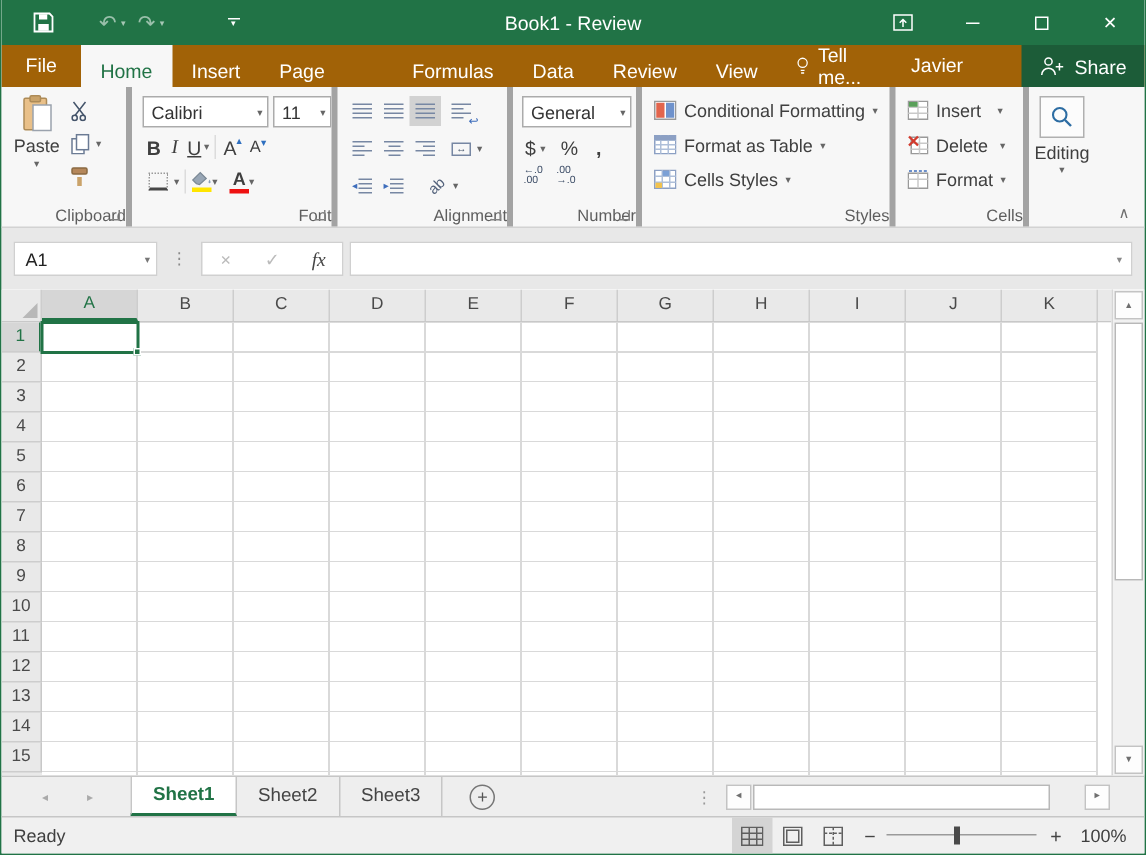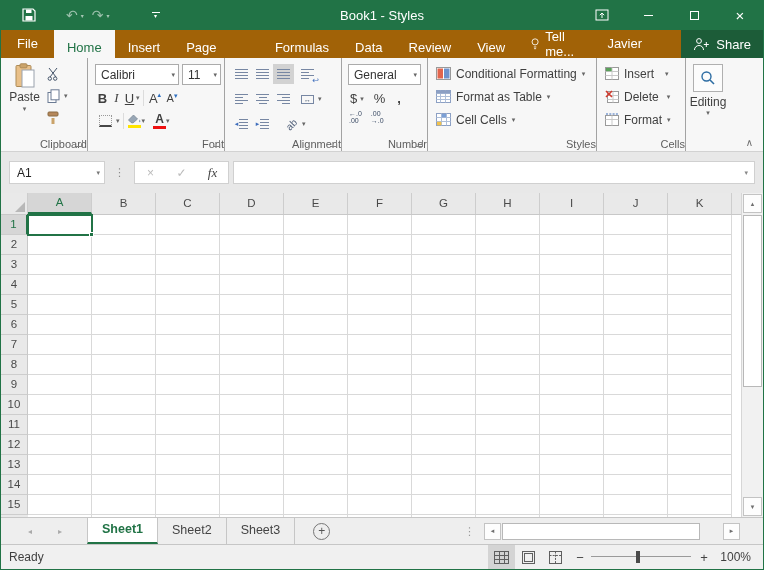--- a/index.html
+++ b/index.html
@@ -23,21 +23,21 @@
   
   .tabs{height:28px;background:#a16207;display:flex;align-items:stretch;color:#fff;font-size:13px;}
   .rtab{padding:4px 13px;line-height:28px;}
   .rtab.file{padding:0 16px;}
   .rtab.active{background:#f7f7f7;color:#217346;}
   .tellme{display:flex;align-items:center;gap:5px;padding:0 8px;margin-left:4px;justify-content:center;}
   .uname{line-height:28px;padding:0 10px;}
   .share{display:flex;align-items:center;gap:6px;background:#1c5c38;padding:0 12px;}
   
   .ribbon{height:94px;background:#f7f7f7;border-bottom:1px solid #d2d2d2;display:flex;position:relative;font-size:12px;color:#3f3f3f;}
-  .grp{position:relative;border-right:1px solid #a3a3a3;flex:0 0 auto;}
+  .grp{position:relative;border-right:4px solid #a3a3a3;flex:0 0 auto;}
   .grp-label{position:absolute;bottom:1px;left:0;right:0;text-align:right;font-size:11px;color:#5e5e5e;}
   .launcher{position:absolute;right:4px;bottom:4px;width:7px;height:7px;border-right:1px solid #848484;border-bottom:1px solid #848484;}
   .dd{font-size:7px;color:#666;}
   .vsep{width:1px;height:16px;background:#dcdcdc;margin:0 3px;}
   
   .clip-inner{display:flex;padding:5px 0 0 5px;}
   .paste{width:37px;display:flex;flex-direction:column;align-items:center;gap:1px;}
   .clip-mini{display:flex;flex-direction:column;margin-left:4px;}
   .mini-r{height:22px;display:flex;align-items:center;gap:4px;}
   
@@ -163,21 +163,21 @@
         </span>
       <span class="qbtn" style="margin-left:8px;font-size:14px;">
           <span class="g-dim">↷</span>
           <span class="qarr">▾</span>
         </span>
       <span class="qat-c">
           <span class="bar"></span>
           <span class="v">▾</span>
         </span>
     </div>
-    <div class="tb-title">Book1 - Styles</div>
+    <div class="tb-title">Book1 - Review</div>
     <div class="wbtns">
       <span class="wbtn">
         <svg width="14" height="12" viewBox="0 0 14 12">
             <rect x="1" y="1" width="12" height="10" fill="none" stroke="#fff"></rect>
             <path d="M7 9V4M4.8 6.2L7 4l2.2 2.2" fill="none" stroke="#fff"></path>
           </svg>
       </span>
       <span class="wbtn">
           <span class="minbar"></span>
         </span>
@@ -454,21 +454,21 @@
         <span>Format as Table</span>
         <span class="dd">▾</span>
       </div>
       <div class="srow">
         <svg width="15" height="13" viewBox="0 0 15 13">
             <rect x=".5" y=".5" width="14" height="12" fill="#fff" stroke="#8ca0c4"></rect>
             <path d="M.5 4.5h14M.5 8.5h14M5.5.5v12M10.5.5v12" stroke="#aebfd9" fill="none"></path>
             <rect x="1" y="8.8" width="4.3" height="3.5" fill="#f2c24c"></rect>
             <rect x="5.8" y="1" width="4.3" height="3.3" fill="#7ba0d6"></rect>
           </svg>
-        <span>Cell Cells</span>
+        <span>Cells Styles</span>
         <span class="dd">▾</span>
       </div>
       <span class="grp-label">Styles</span>
     </div>
 
     <div class="grp" style="width:89px;">
       <div class="srow">
         <svg width="14" height="13" viewBox="0 0 14 13">
             <rect x=".5" y=".5" width="13" height="12" fill="#fff" stroke="#9a9a9a"></rect>
             <path d="M.5 4.5h13M.5 8.5h13M7 .5v12" stroke="#c9c9c9" fill="none"></path>

